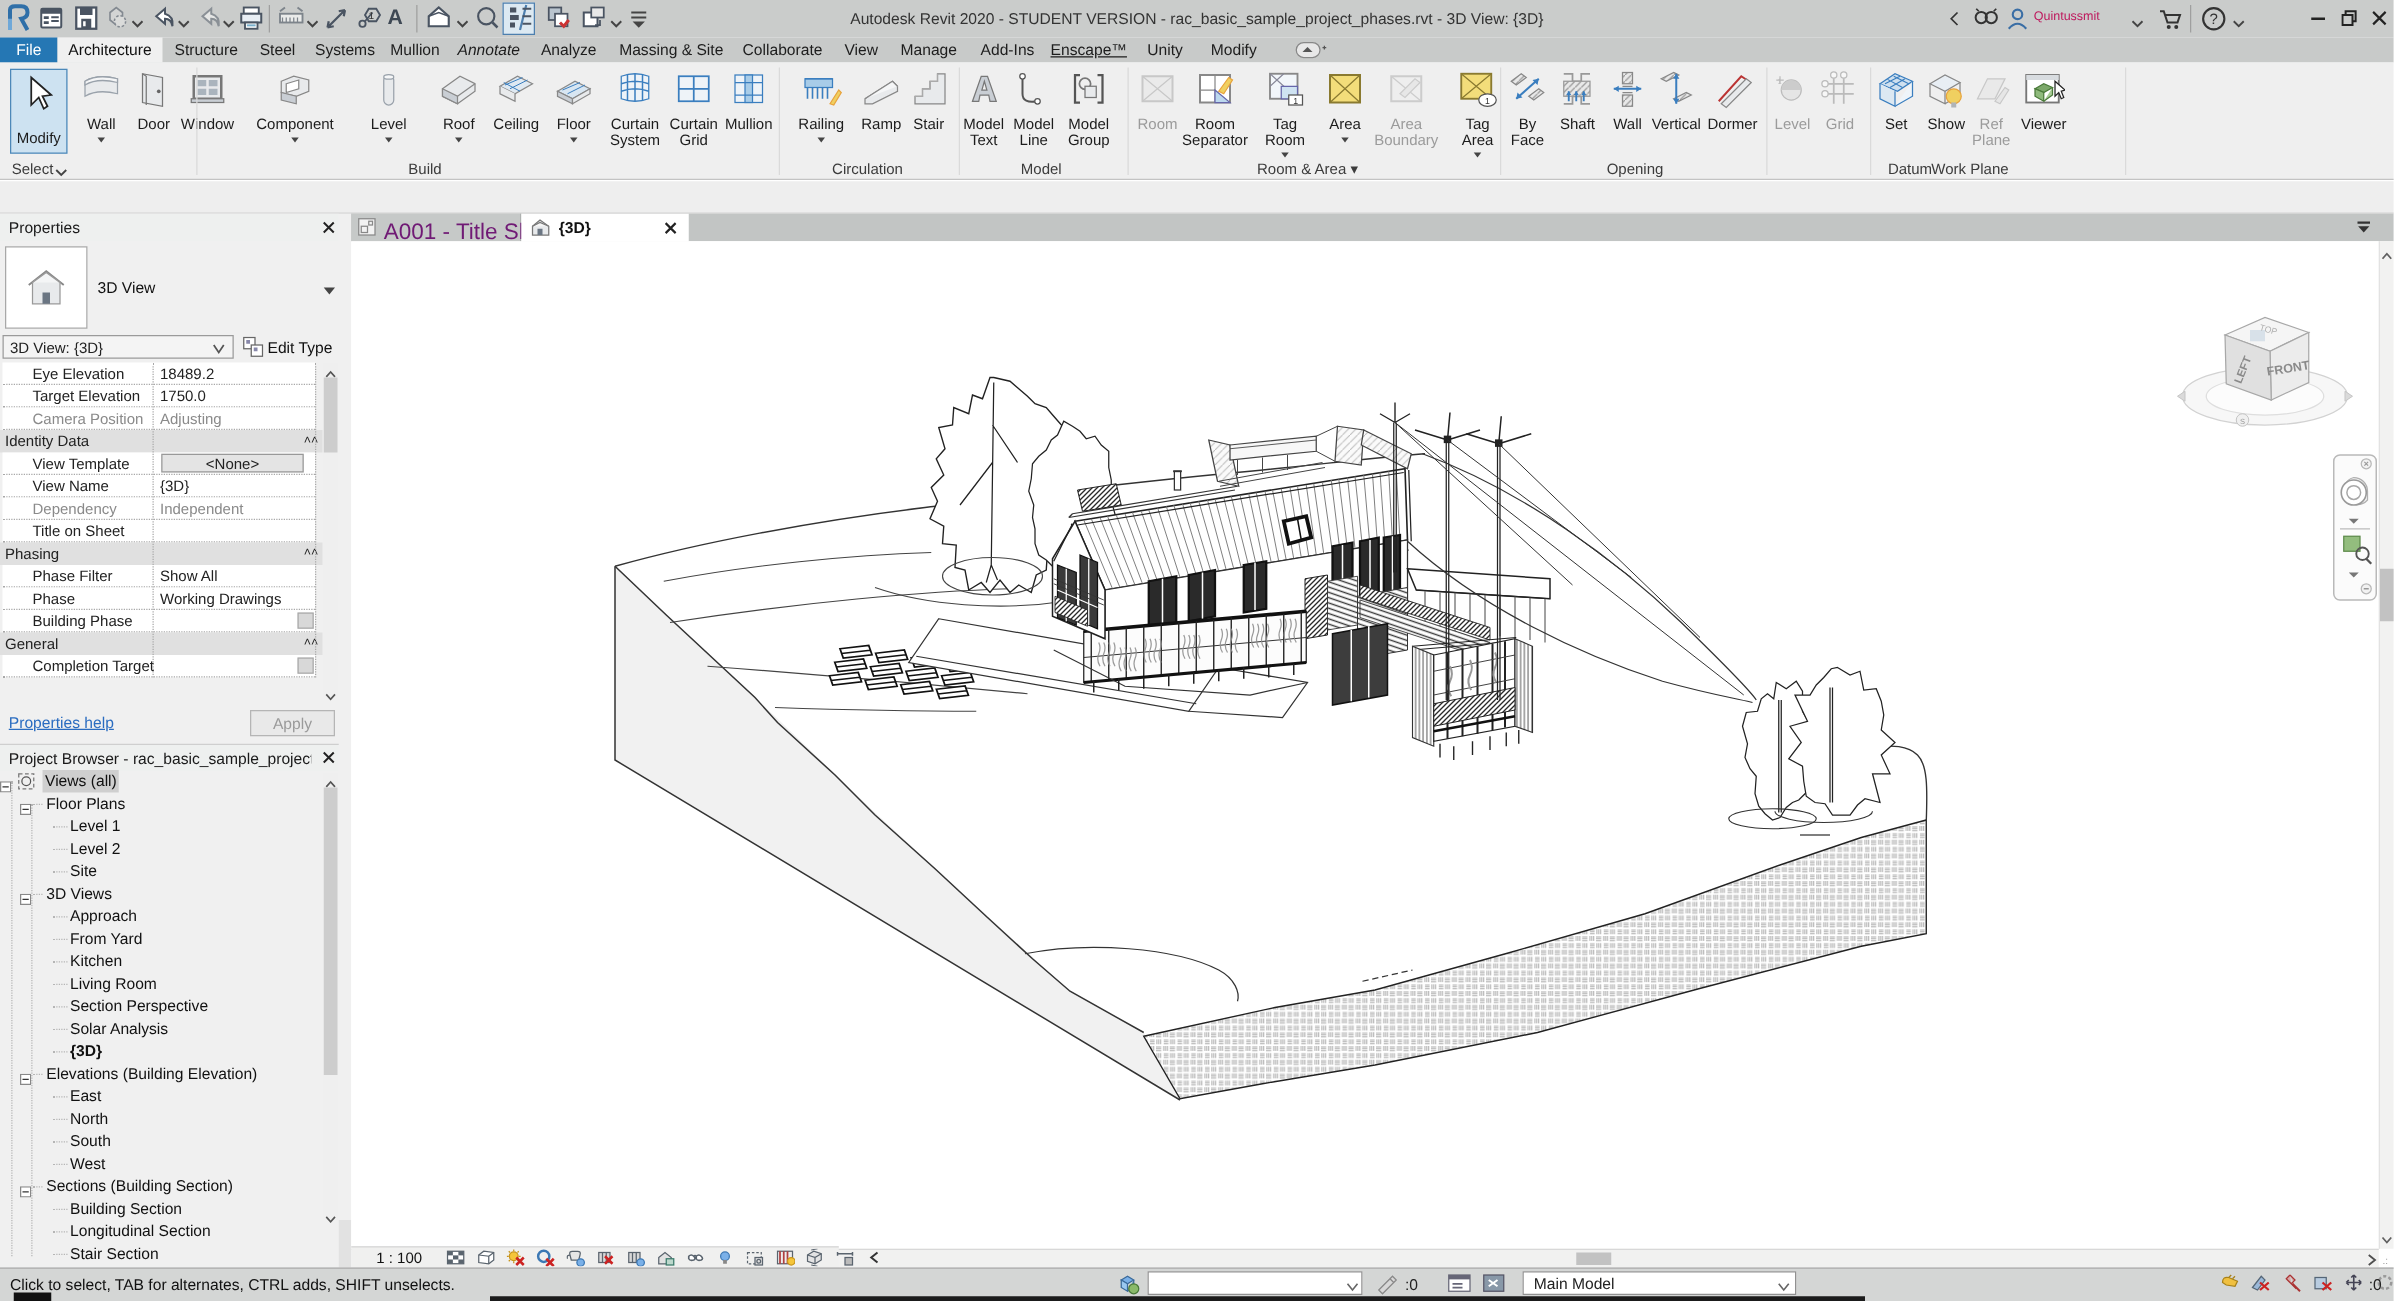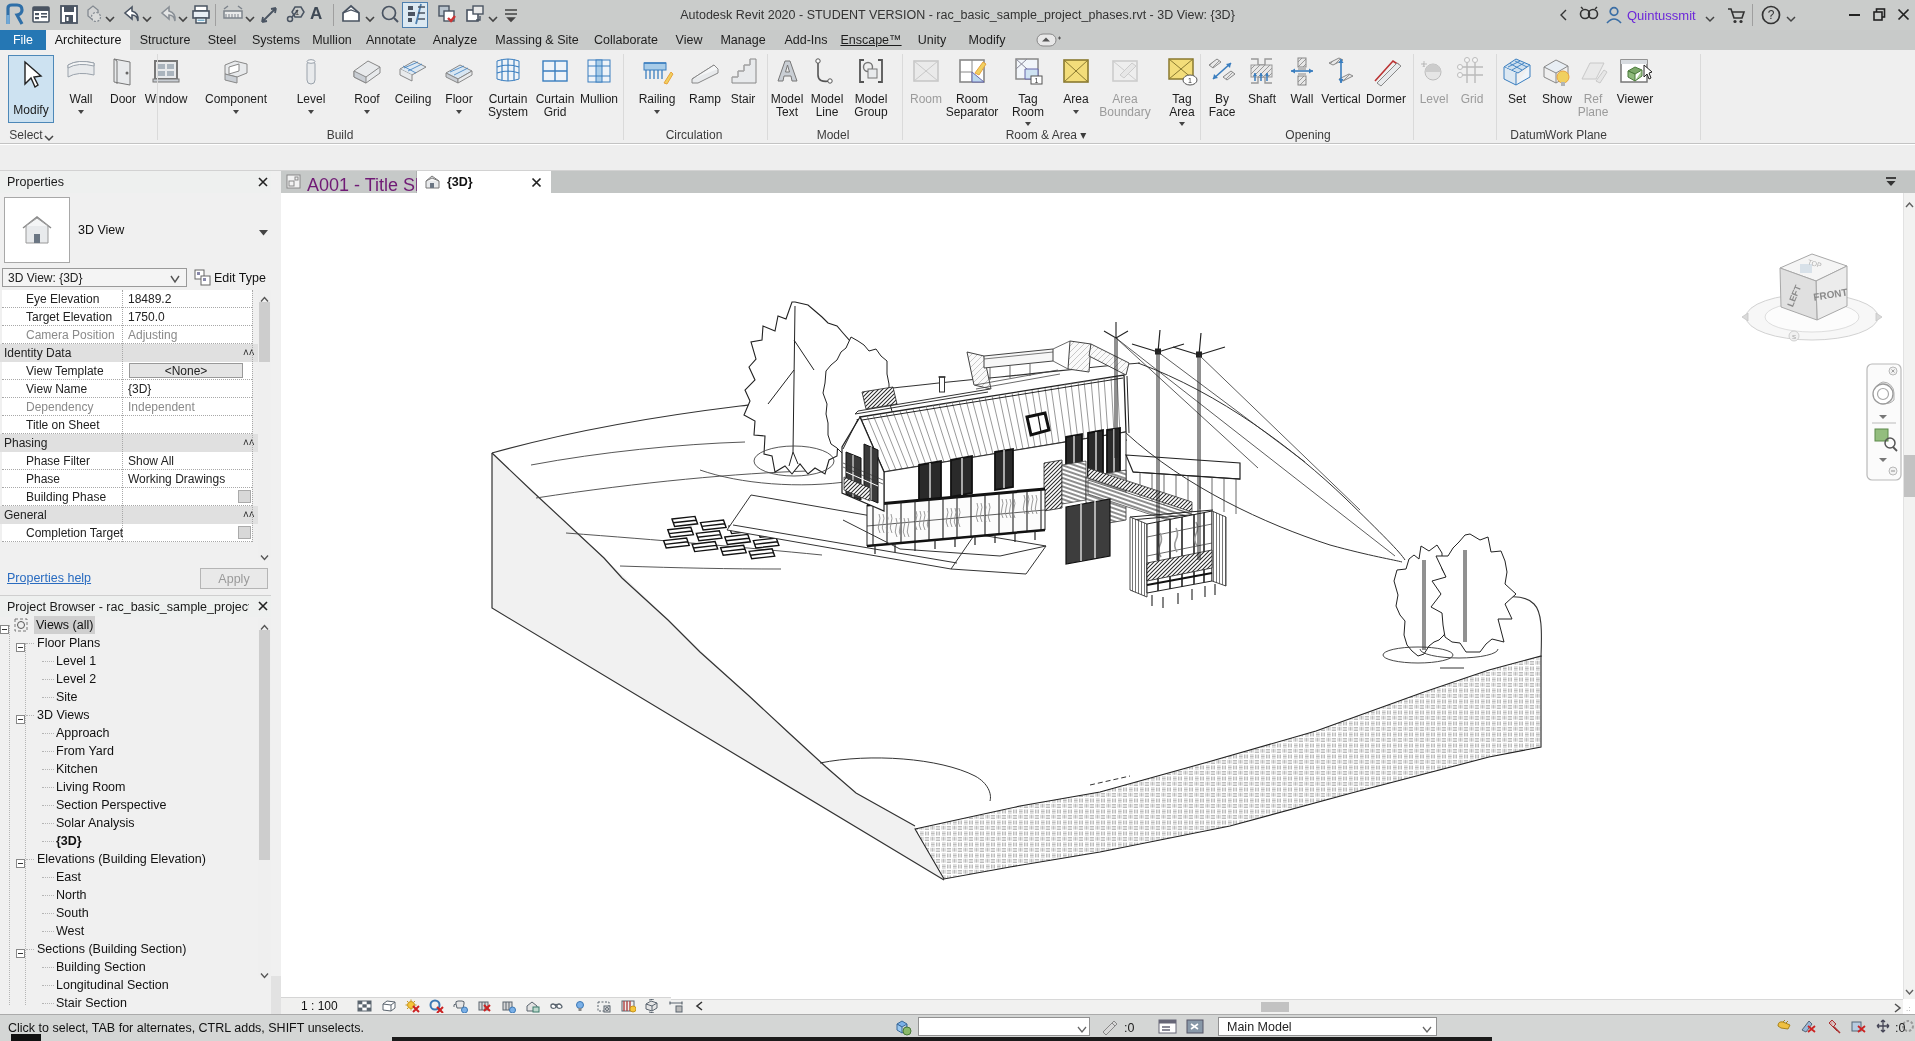--- a/index.html
+++ b/index.html
@@ -149,21 +149,21 @@
     </svg></div>
 <div class="abs" style="left:1578px;top:5px;"><svg width="22" height="20" style="" viewBox="0 0 22 20">
       <circle cx="7" cy="9" r="4.5" fill="none" stroke="#333" stroke-width="1.6"></circle>
       <circle cx="15" cy="9" r="4.5" fill="none" stroke="#333" stroke-width="1.6"></circle>
       <path d="M5 4 L3 2 M17 4 L19 2" stroke="#333" stroke-width="1.4"></path>
     </svg></div>
 <div class="abs" style="left:1604px;top:5px;"><svg width="20" height="20" style="" viewBox="0 0 20 20">
       <circle cx="10" cy="6.5" r="3.8" fill="none" stroke="#3a6ea5" stroke-width="1.7"></circle>
       <path d="M3 18 Q10 10 17 18" fill="none" stroke="#3a6ea5" stroke-width="1.7"></path>
     </svg></div>
-<div class="abs" style="left:1627px;top:8px;font-size:13px;color:#6d28d9;">Quintussmit</div>
+<div class="abs" style="left:1627px;top:8px;font-size:10px;color:#be185d;">Quintussmit</div>
 <div class="abs" style="left:1705px;top:12px;"><svg width="10" height="8" style="" viewBox="0 0 10 8">
       <path d="M1 2 L5 6 L9 2" fill="none" stroke="#444" stroke-width="1.5"></path>
     </svg></div>
 <div class="abs" style="left:1726px;top:5px;"><svg width="22" height="20" style="" viewBox="0 0 22 20">
       <path d="M2 4 H5 L8 13 H16 L18 7 H6" fill="none" stroke="#333" stroke-width="1.6"></path>
       <circle cx="9" cy="16.5" r="1.6" fill="#333"></circle>
       <circle cx="15" cy="16.5" r="1.6" fill="#333"></circle>
     </svg></div>
 <div class="abs" style="left:1752px;top:4px;width:1px;height:22px;background:#9f9f9f;"></div>
 <div class="abs" style="left:1760px;top:4px;"><svg width="22" height="22" style="" viewBox="0 0 22 22">
@@ -181,21 +181,21 @@
 <div class="abs" style="left:1897px;top:8px;"><svg width="13" height="13" style="" viewBox="0 0 13 13">
       <path d="M1.5 1.5 L11.5 11.5 M11.5 1.5 L1.5 11.5" stroke="#222" stroke-width="1.7"></path>
     </svg></div>
 <div class="abs" id="tabrow"></div>
 <div class="abs" id="filetab">File</div>
 <div class="abs" id="archtab">Architecture</div>
 <div class="rtab" style="left:165px;">Structure</div>
 <div class="rtab" style="left:222px;">Steel</div>
 <div class="rtab" style="left:276px;">Systems</div>
 <div class="rtab" style="left:332px;">Mullion</div>
-<div class="rtab" style="left:391px;">Annotate</div>
+<div class="rtab" style="left:391px;font-style:italic;">Annotate</div>
 <div class="rtab" style="left:455px;">Analyze</div>
 <div class="rtab" style="left:537px;">Massing &amp; Site</div>
 <div class="rtab" style="left:626px;">Collaborate</div>
 <div class="rtab" style="left:689px;">View</div>
 <div class="rtab" style="left:743px;">Manage</div>
 <div class="rtab" style="left:806px;">Add-Ins</div>
 <div class="rtab" style="left:871px;text-decoration:underline;">Enscape™</div>
 <div class="rtab" style="left:932px;">Unity</div>
 <div class="rtab" style="left:987px;">Modify</div>
 <div class="abs" style="left:1036px;top:33px;"><svg width="26" height="14" style="" viewBox="0 0 26 14">

